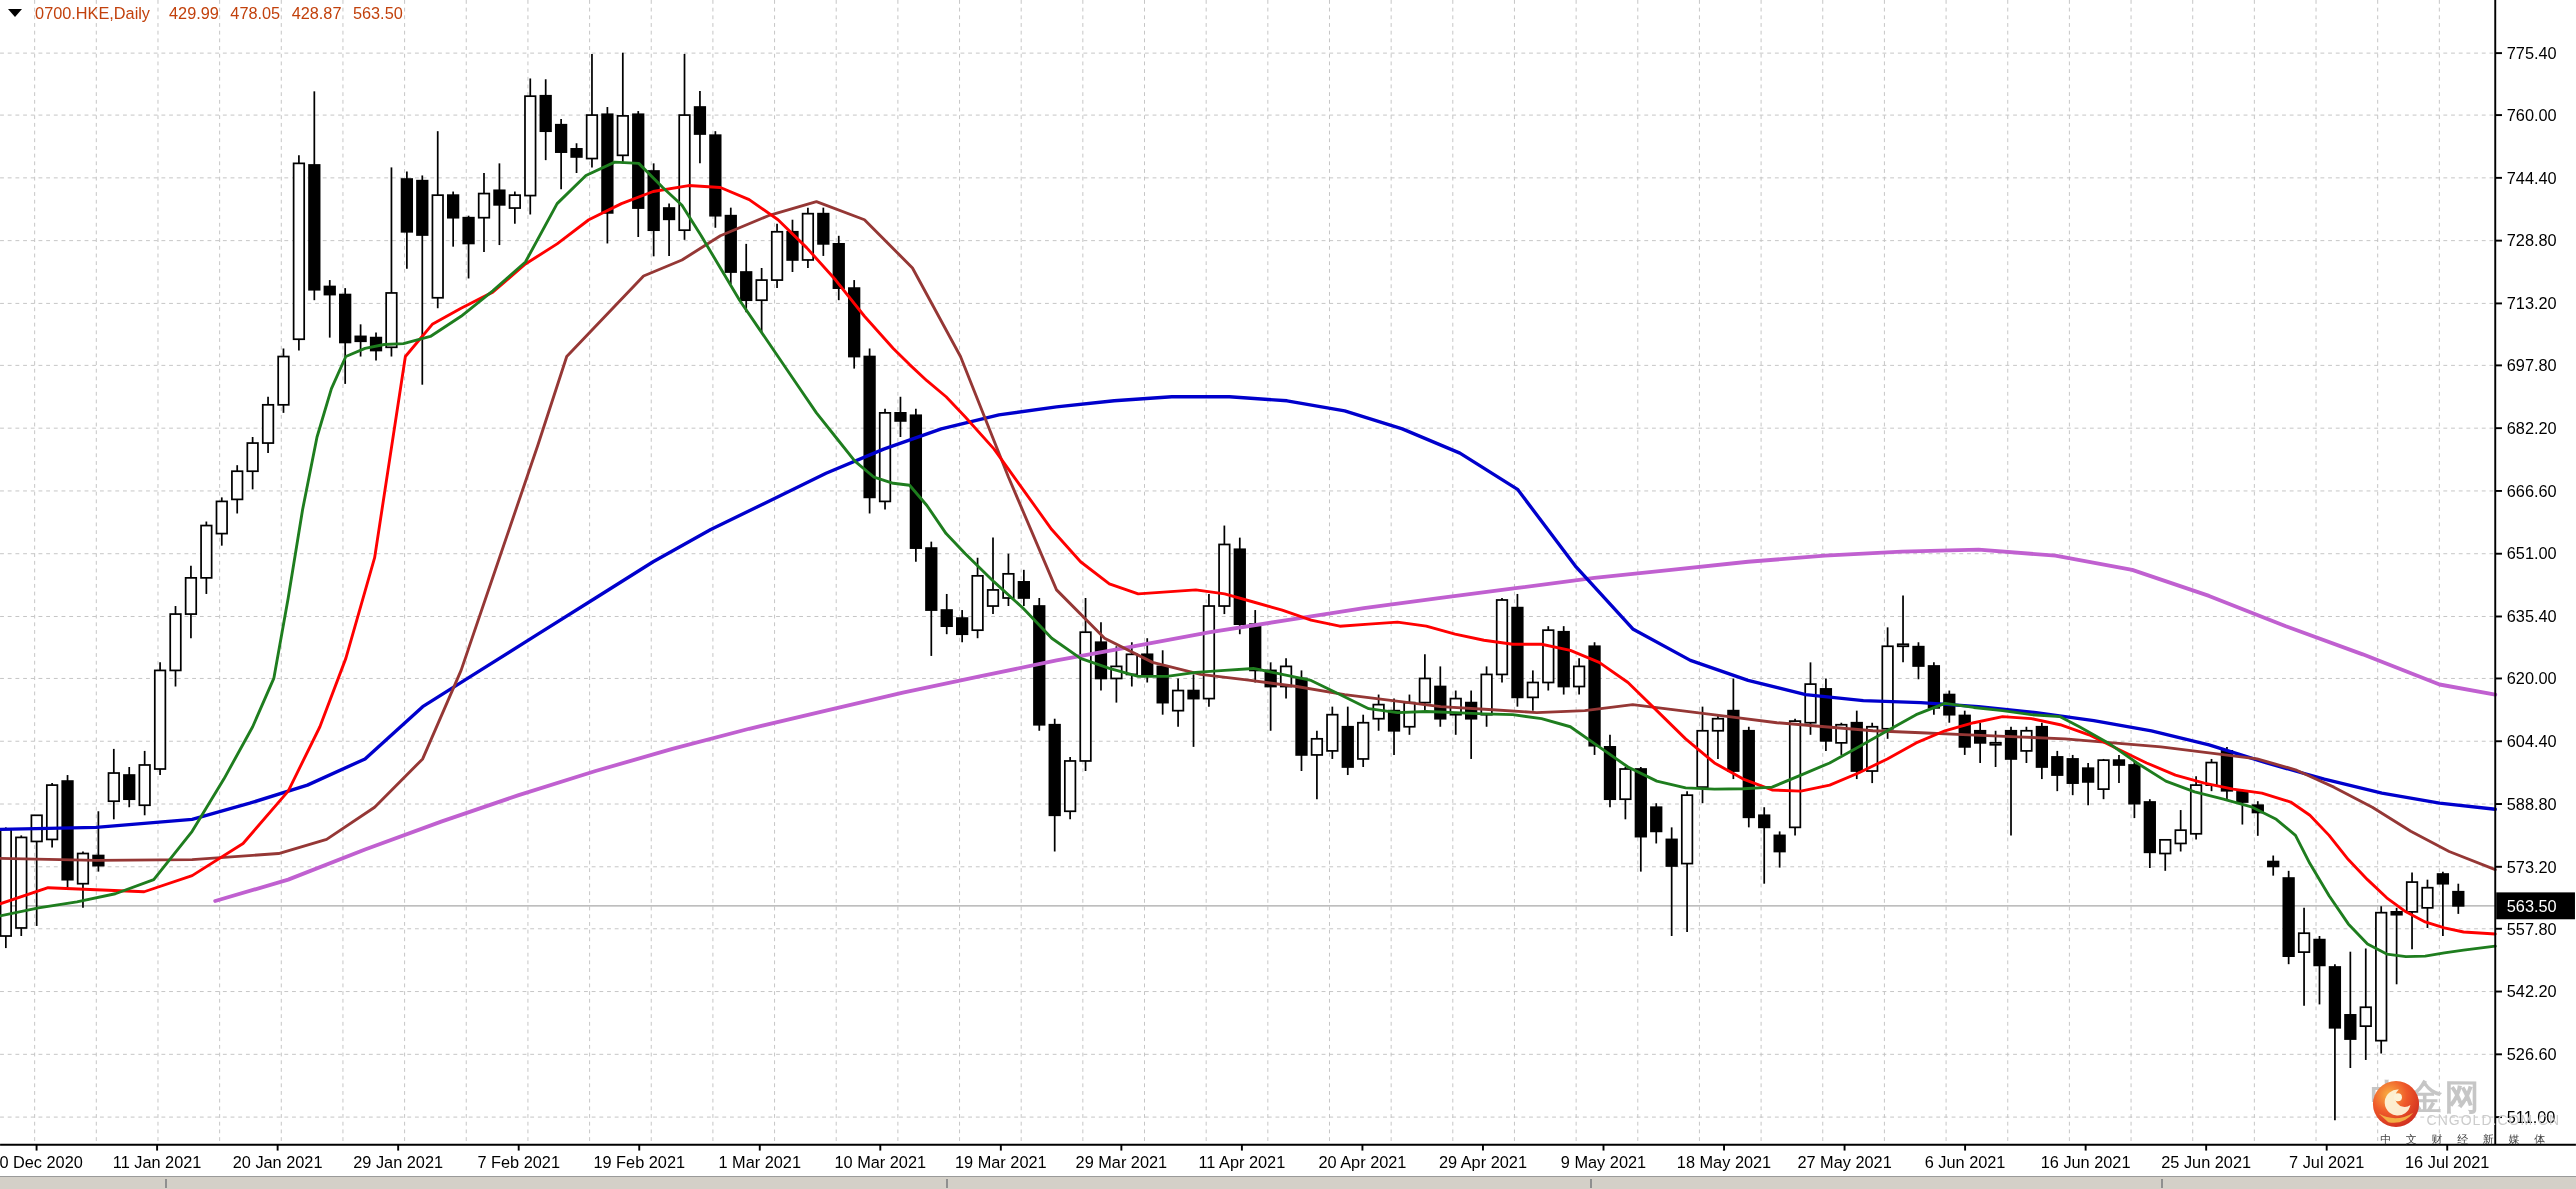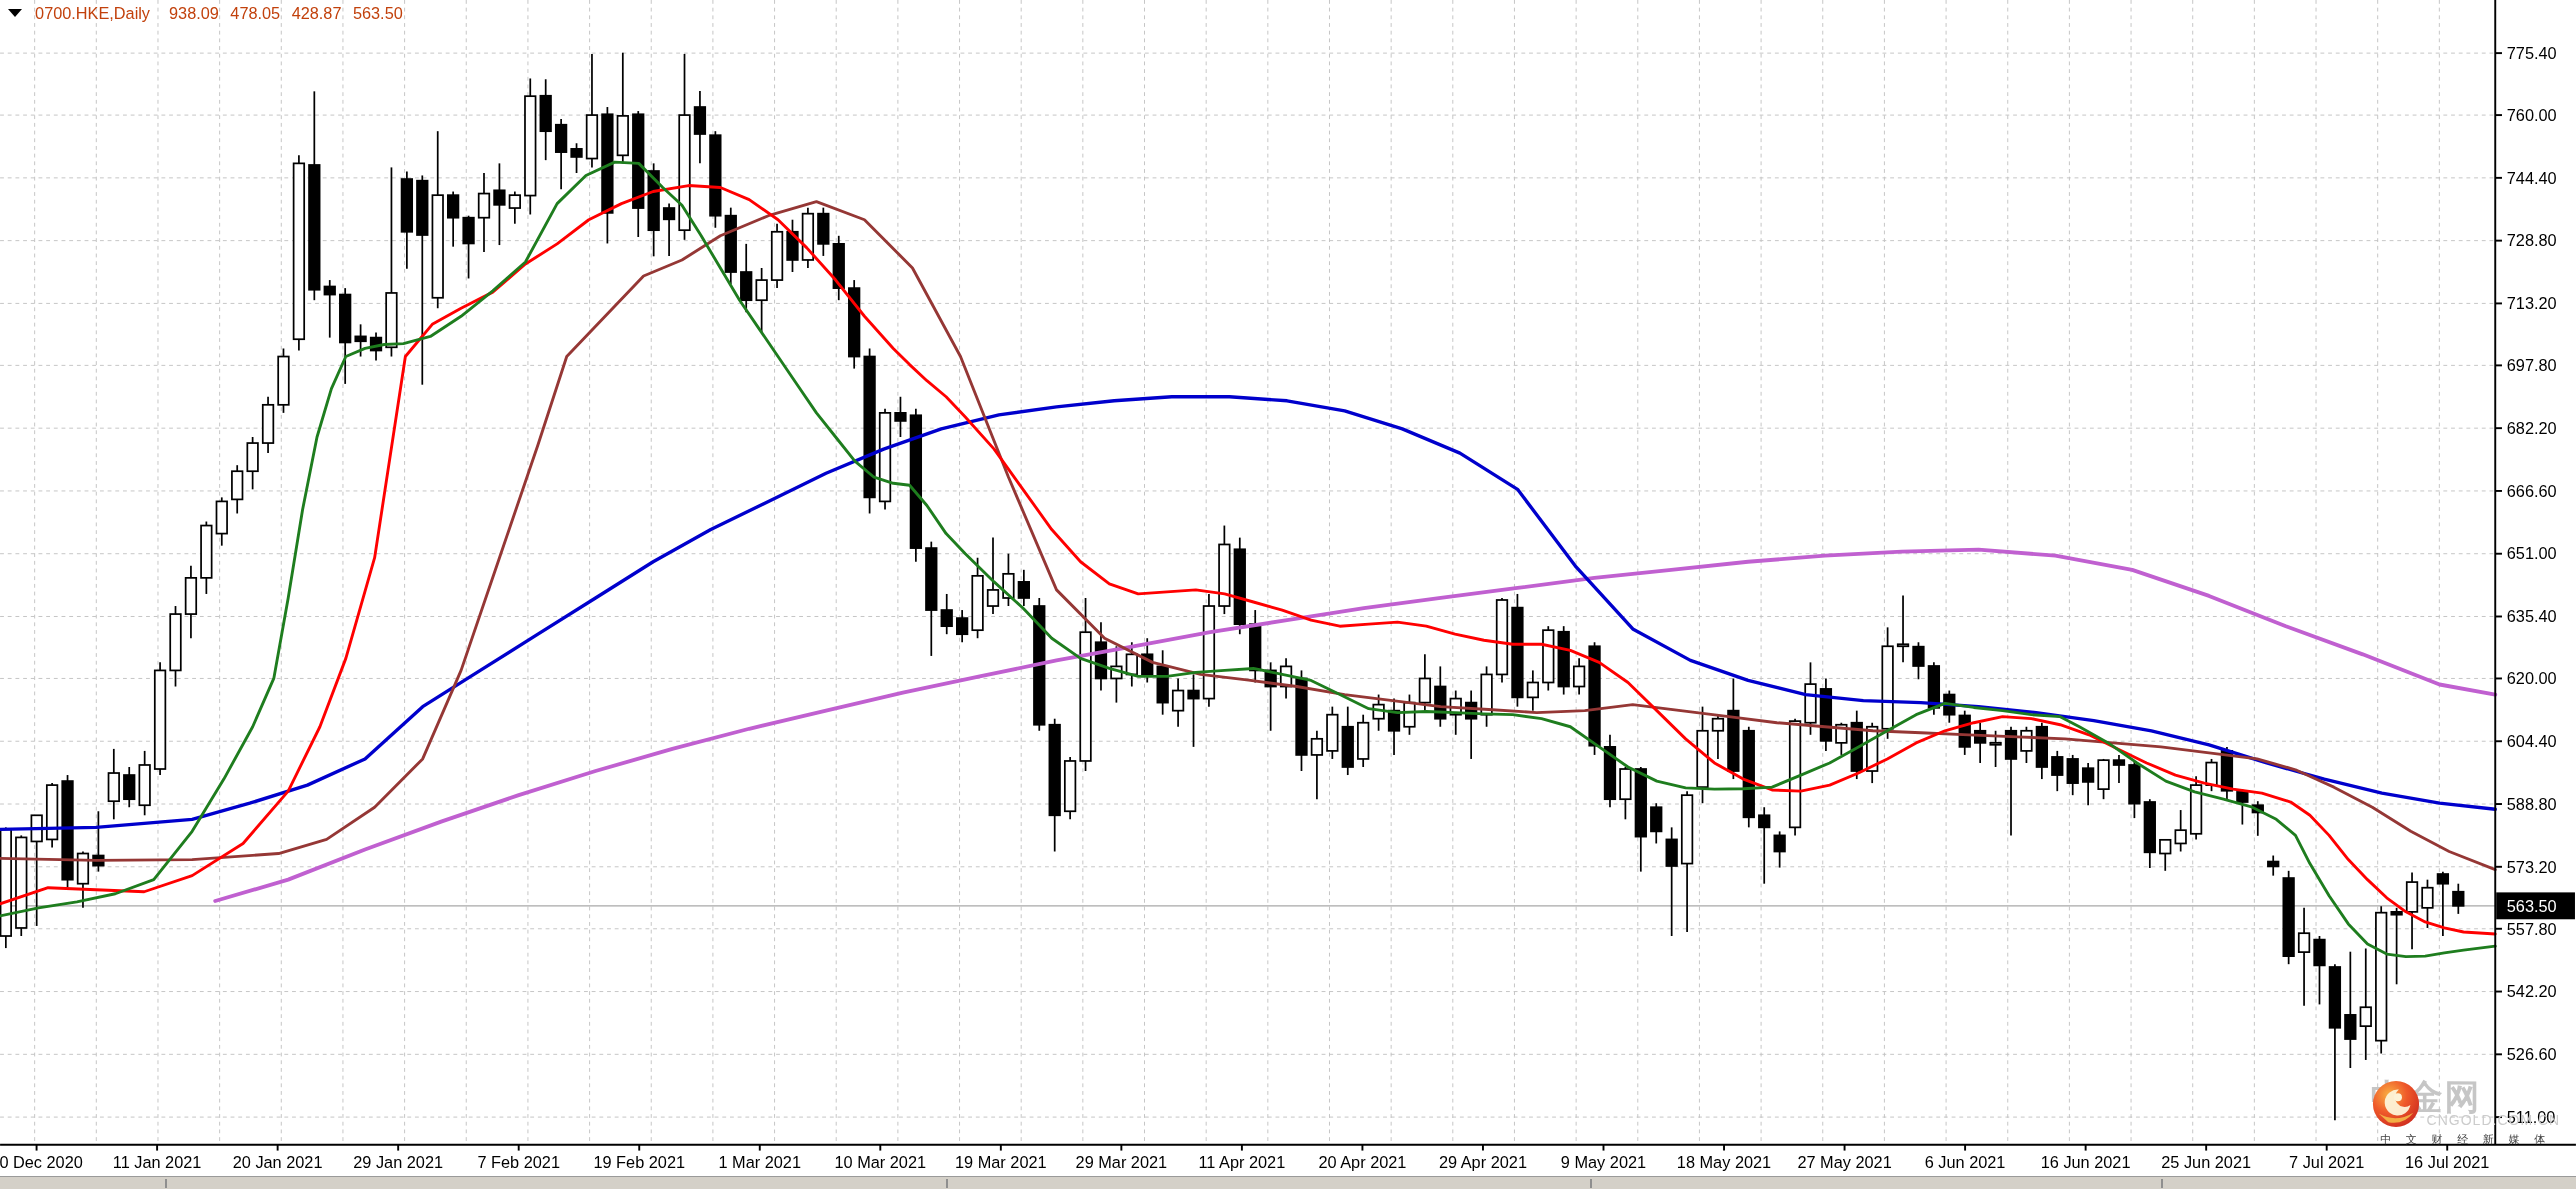--- a/index.html
+++ b/index.html
@@ -492,21 +492,21 @@
       <text x="2297" y="1216" font-size="17" fill="#000" text-anchor="middle" font-family="&quot;Liberation Sans&quot;,sans-serif">25 Jun 2021</text>
       <line x1="2422.5" y1="1192" x2="2422.5" y2="1198" stroke="#000000" stroke-width="2"></line>
       <text x="2422.5" y="1216" font-size="17" fill="#000" text-anchor="middle" font-family="&quot;Liberation Sans&quot;,sans-serif">7 Jul 2021</text>
       <line x1="2548" y1="1192" x2="2548" y2="1198" stroke="#000000" stroke-width="2"></line>
       <text x="2548" y="1216" font-size="17" fill="#000" text-anchor="middle" font-family="&quot;Liberation Sans&quot;,sans-serif">16 Jul 2021</text>
     </svg>
 
   <div id="titlebar">
     <span id="dd-tri"></span>
     <span class="sym">0700.HKE,Daily</span>
-    <span class="v">938.09</span>
+    <span class="v">429.99</span>
     <span class="v">478.05</span>
     <span class="v">428.87</span>
     <span class="v">563.50</span>
   </div>
 
   <div id="watermark">
     <div id="wm-row">
       <svg width="50" height="50" viewBox="-26 -26 52 52">
         <defs>
           <radialGradient id="logograd" cx="35%" cy="30%" r="85%">

